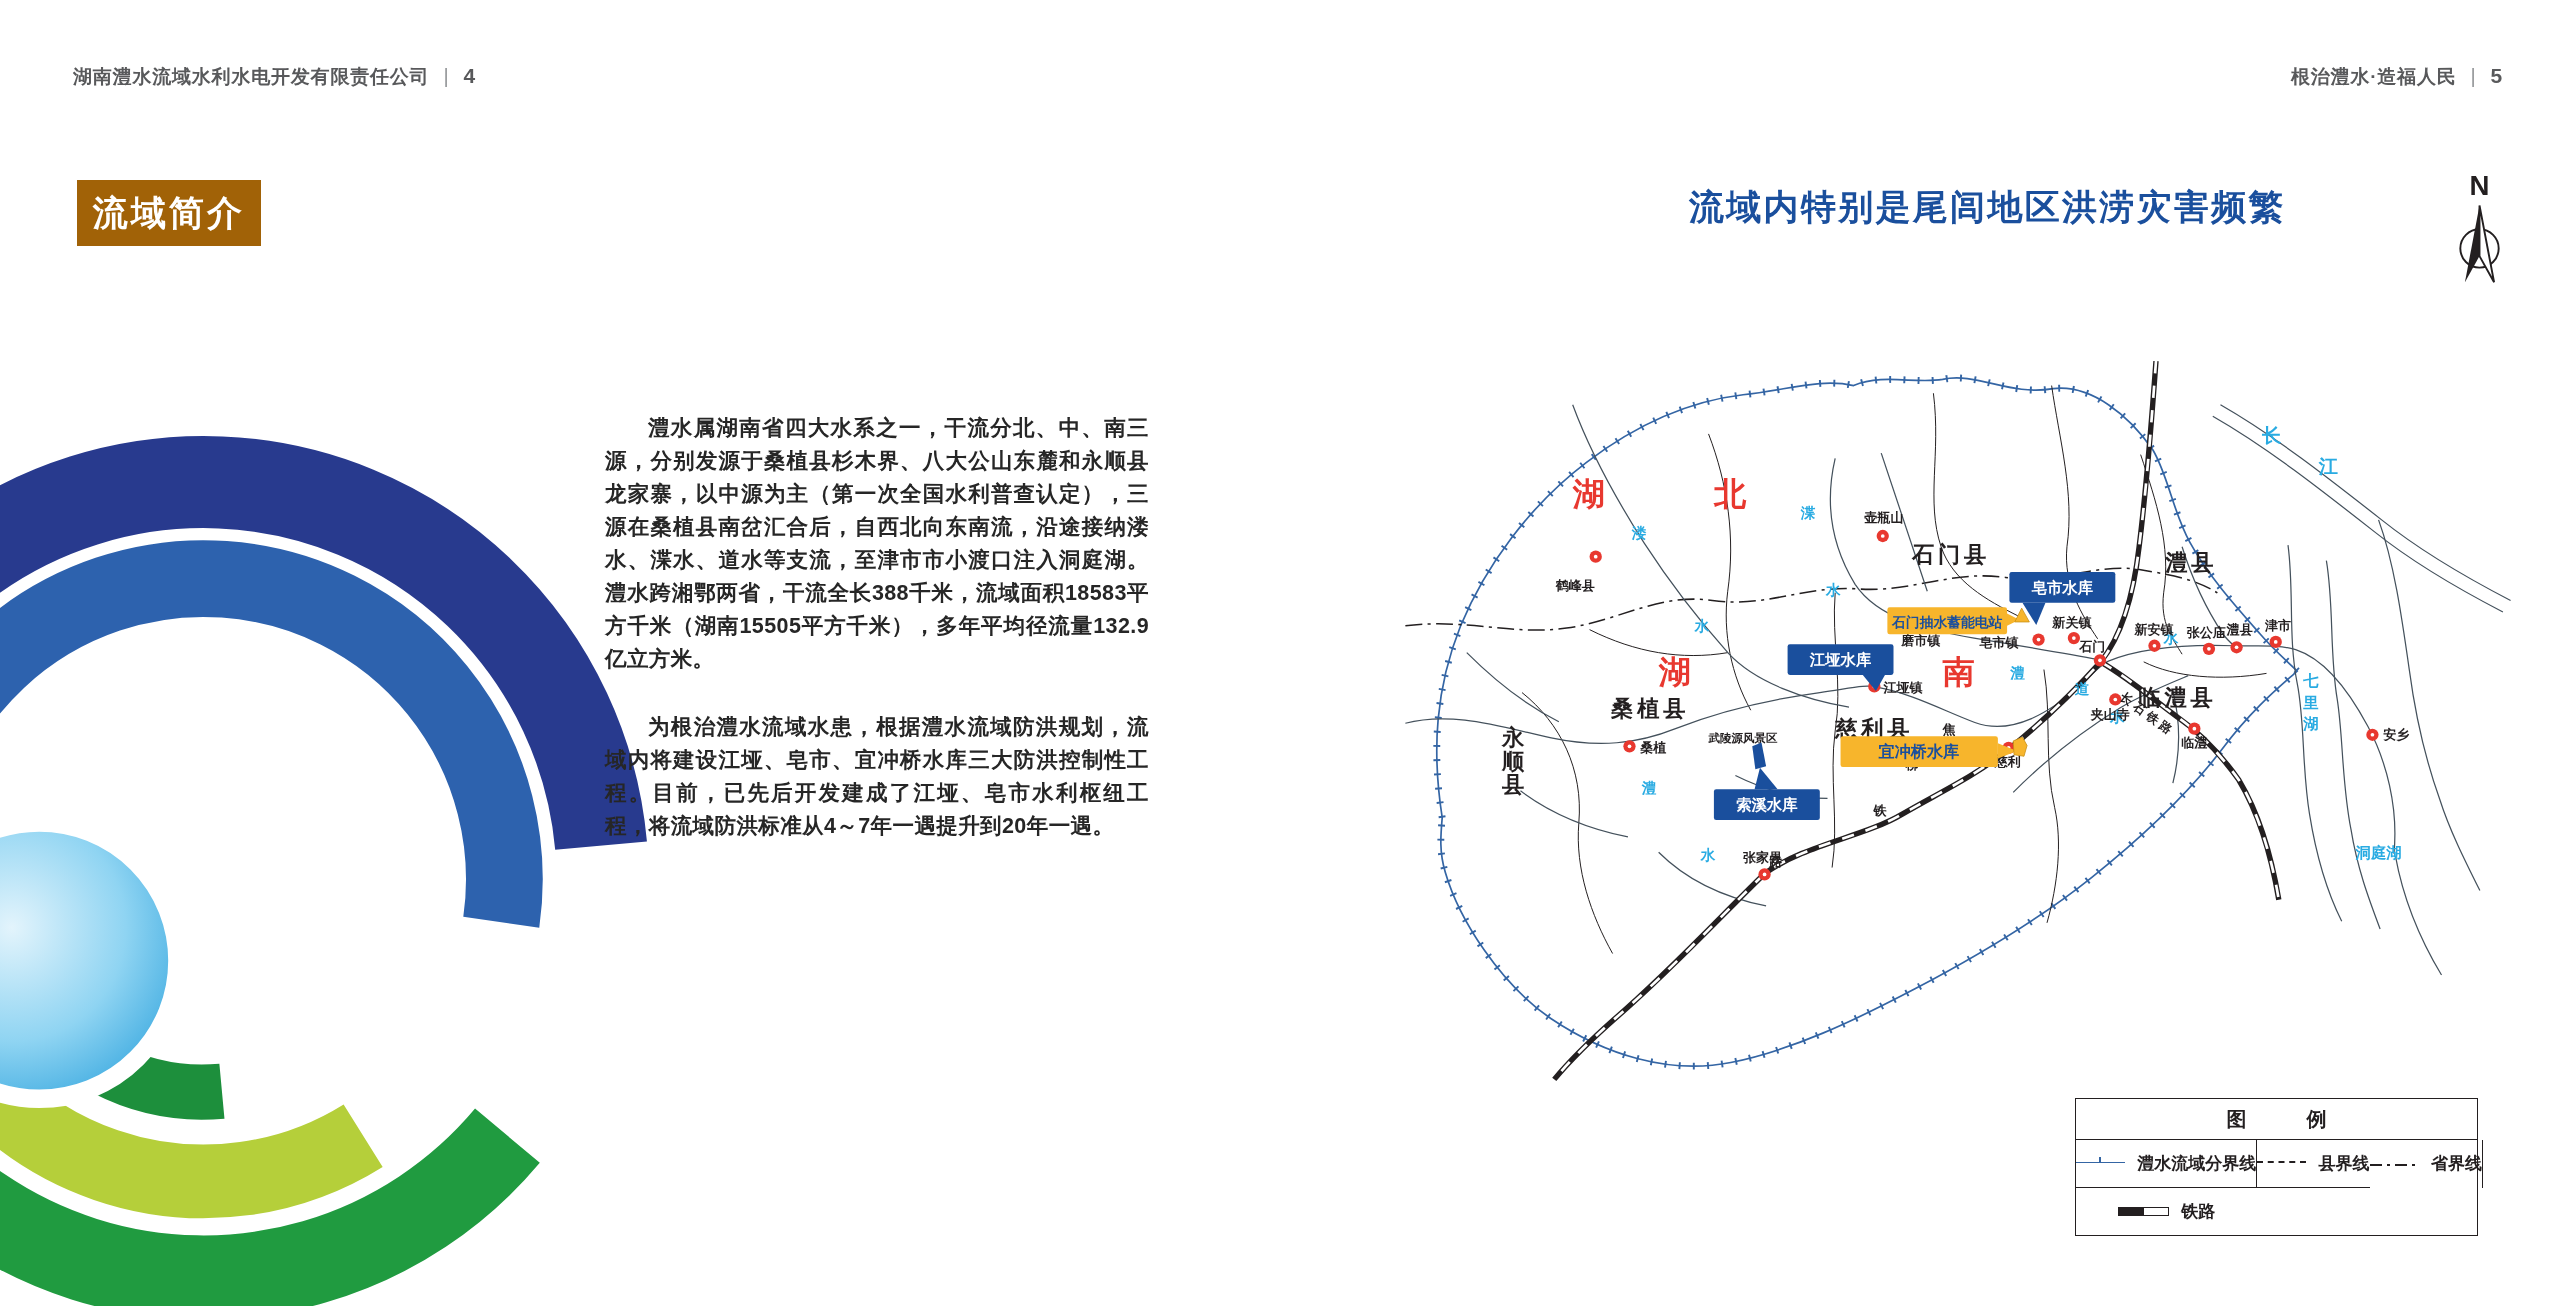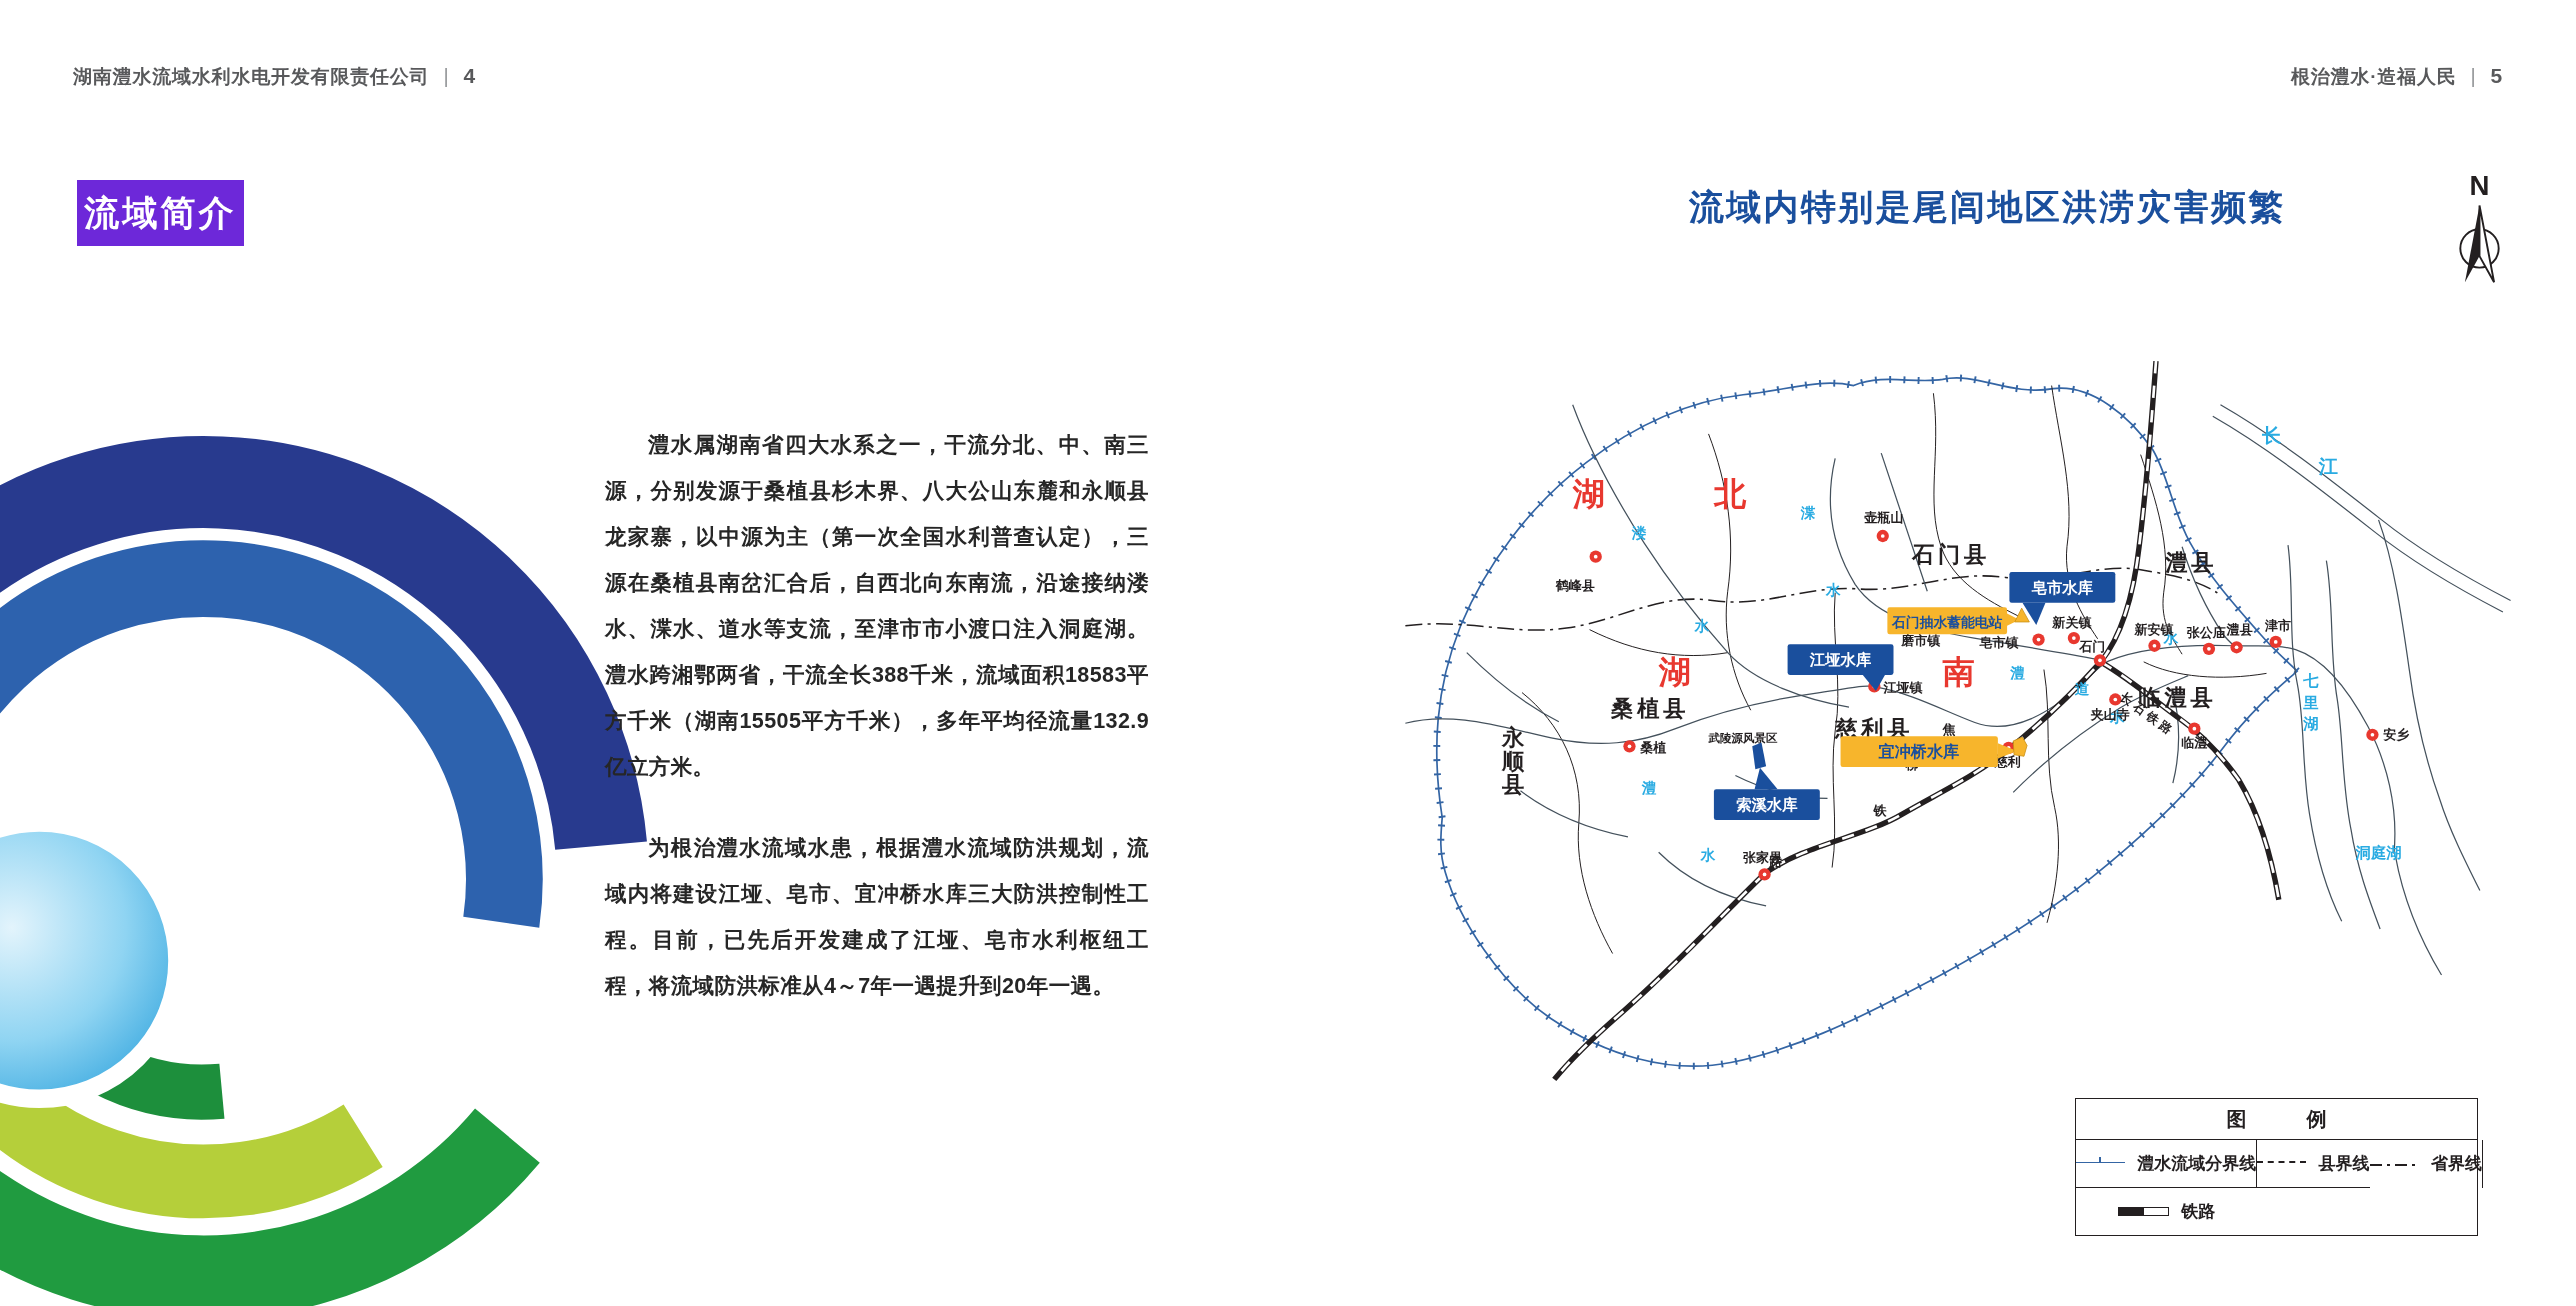--- a/index.html
+++ b/index.html
@@ -9,27 +9,27 @@
     -webkit-font-smoothing:antialiased;
   }
   
   .hdr{position:absolute;top:64px;font-size:19px;font-weight:700;color:#58595b;letter-spacing:0.8px;white-space:nowrap;}
   .hdr .sep{color:#939598;font-weight:400;margin:0 14px;font-size:20px;}
   .hdr .pageno{font-size:21px;color:#58595b;}
   #hdr-left{left:73px;}
   #hdr-right{right:73px;}
   
   .badge{
-    position:absolute;left:77px;top:180px;width:167px;height:66px;
-    background:#6d28d9;color:#fff;font-size:35px;font-weight:700;
+    position:absolute;left:77px;top:180px;width:184px;height:66px;
+    background:#a16207;color:#fff;font-size:35px;font-weight:700;
     display:flex;align-items:center;justify-content:center;letter-spacing:3.1px;
   }
   .bodytext{
-    position:absolute;left:605px;top:422px;width:544px;
-    font-size:21.5px;line-height:46px;font-weight:700;color:#262626;
+    position:absolute;left:605px;top:412px;width:544px;
+    font-size:21.5px;line-height:33px;font-weight:700;color:#262626;
     text-align:justify;letter-spacing:0.4px;
   }
   .bodytext p{margin:0 0 35px 0;text-indent:2em;}
   #logo-wrap{position:absolute;left:-257px;top:405px;width:921px;height:921px;}
   
   .map-title{
     position:absolute;left:1689px;top:184px;width:584px;text-align:center;
     font-size:35px;font-weight:700;color:#1a4f9d;letter-spacing:2.3px;white-space:nowrap;
   }
   #compass{position:absolute;left:2451px;top:164px;width:57px;height:132px;}

